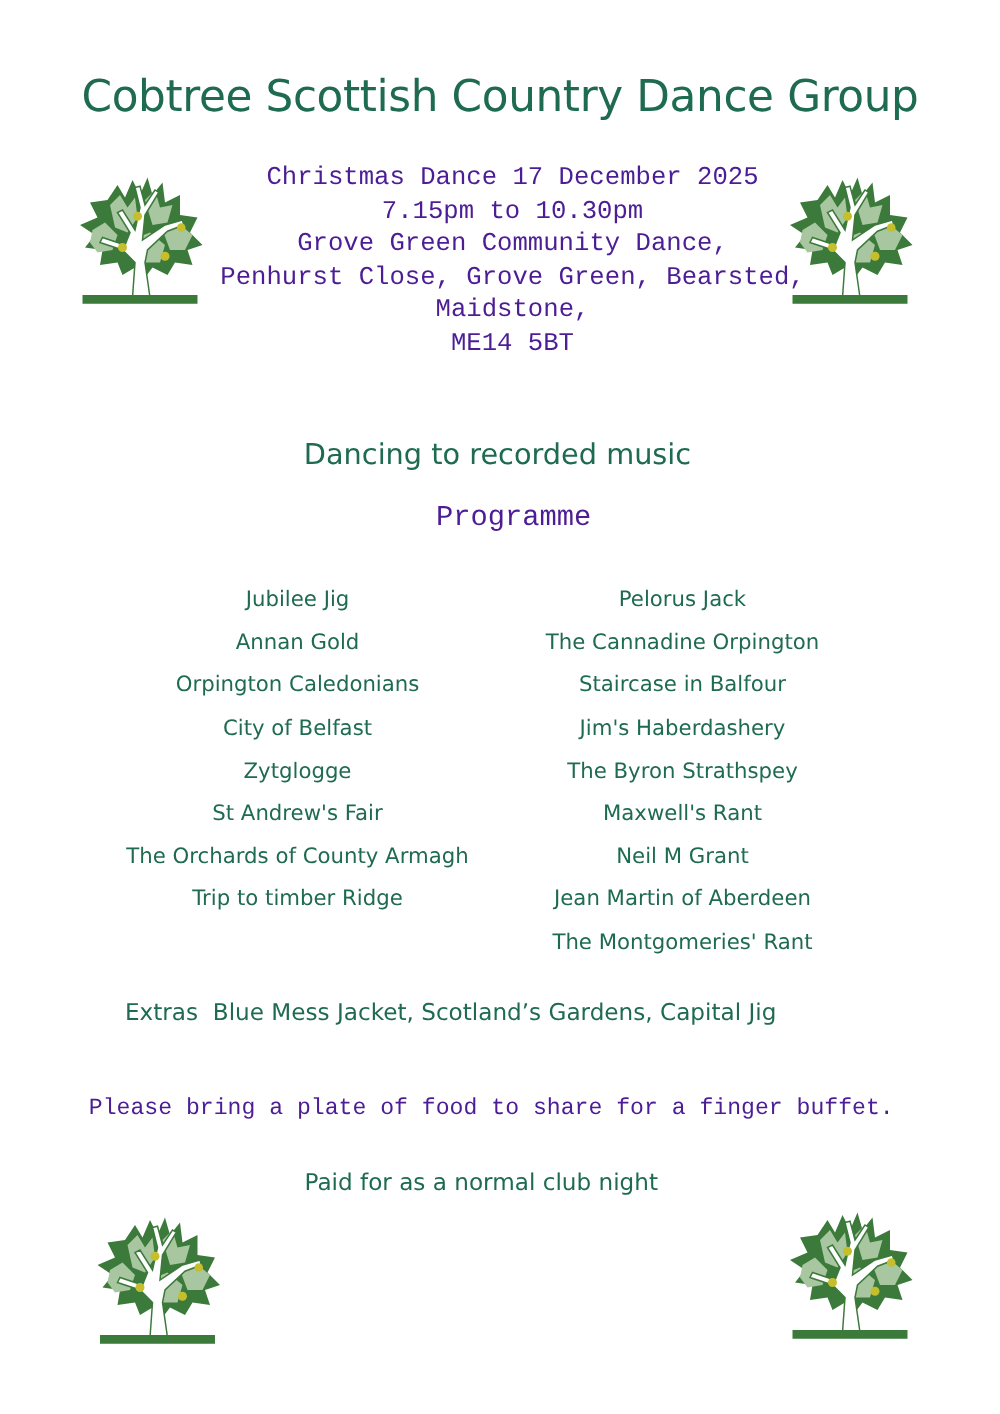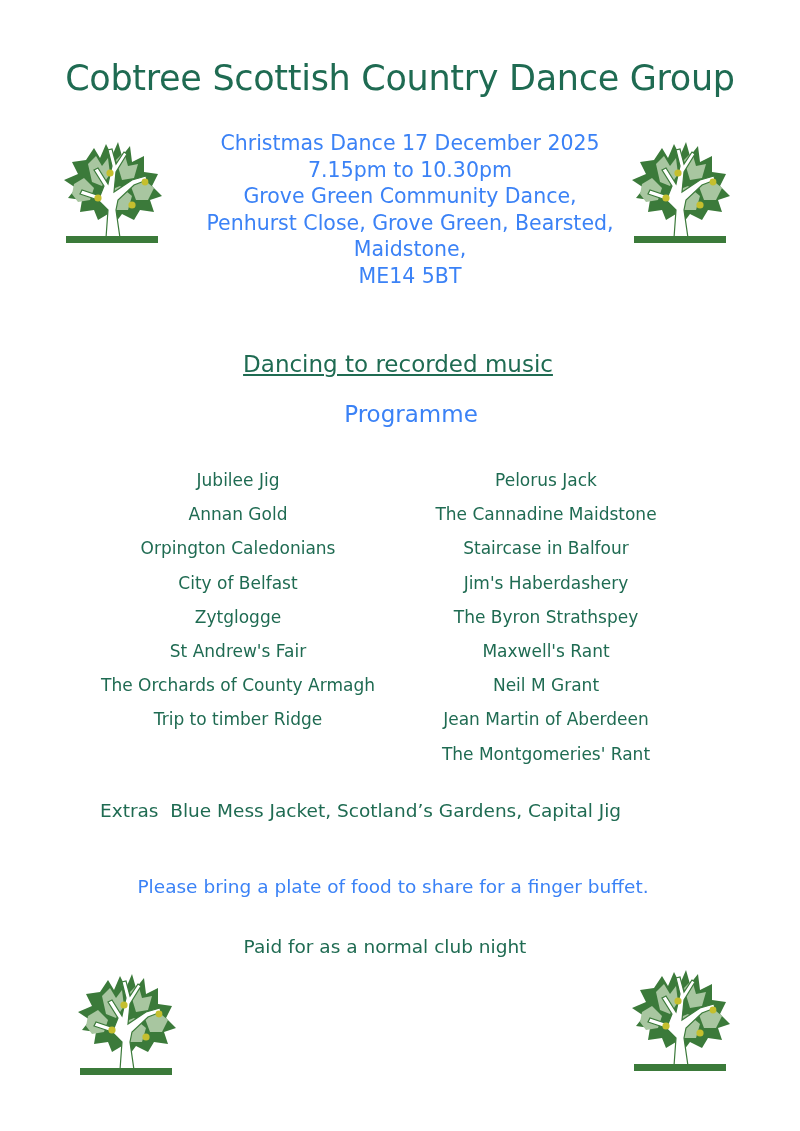--- a/index.html
+++ b/index.html
@@ -1,34 +1,34 @@
 <!DOCTYPE html>
 <html><head>
   <meta charset="utf-8">
   <style>
     html, body { margin: 0; padding: 0; background: #ffffff; }
     body {
       width: 800px; height: 1131px; position: relative; overflow: hidden;
       font-family: "DejaVu Sans", "Liberation Sans", sans-serif;
     }
     .green { color: #1f6b52; }
-    .red { color: #3b82f6; }
+    .red { color: #4c1d95; font-family: Liberation Mono, monospace; }
     .title {
       position: absolute; top: 56px; left: 0; width: 800px; text-align: center;
       font-size: 35px; letter-spacing: -0.3px; line-height: 44px;
     }
     .event {
       position: absolute; top: 130px; left: 160px; width: 500px; text-align: center;
       font-size: 20.5px; line-height: 26.5px;
     }
     .event div { white-space: nowrap; }
     .tree { position: absolute; width: 110px; height: 120px; }
     .subtitle {
       position: absolute; top: 349px; left: 0; width: 796px; text-align: center;
-      font-size: 23px; line-height: 30px; text-decoration: underline;
+      font-size: 23px; line-height: 30px;
     }
     .programme-heading {
       position: absolute; top: 399px; left: 0; width: 822px; text-align: center;
       font-size: 23px; line-height: 30px;
     }
     .col {
       position: absolute; top: 466px; width: 340px; text-align: center;
       font-size: 17px;
     }
     .col div { height: 34.2px; line-height: 28px; white-space: nowrap; }
@@ -109,21 +109,21 @@
   <div>Orpington Caledonians</div>
   <div>City of Belfast</div>
   <div>Zytglogge</div>
   <div>St Andrew's Fair</div>
   <div>The Orchards of County Armagh</div>
   <div>Trip to timber Ridge</div>
 </div>
 
 <div class="col col-right green">
   <div>Pelorus Jack</div>
-  <div>The Cannadine Maidstone</div>
+  <div>The Cannadine Orpington</div>
   <div>Staircase in Balfour</div>
   <div>Jim's Haberdashery</div>
   <div>The Byron Strathspey</div>
   <div>Maxwell's Rant</div>
   <div>Neil M Grant</div>
   <div>Jean Martin of Aberdeen</div>
   <div>The Montgomeries' Rant</div>
 </div>
 
 <div class="extras green">Extras  Blue Mess Jacket, Scotland’s Gardens, Capital Jig</div>

